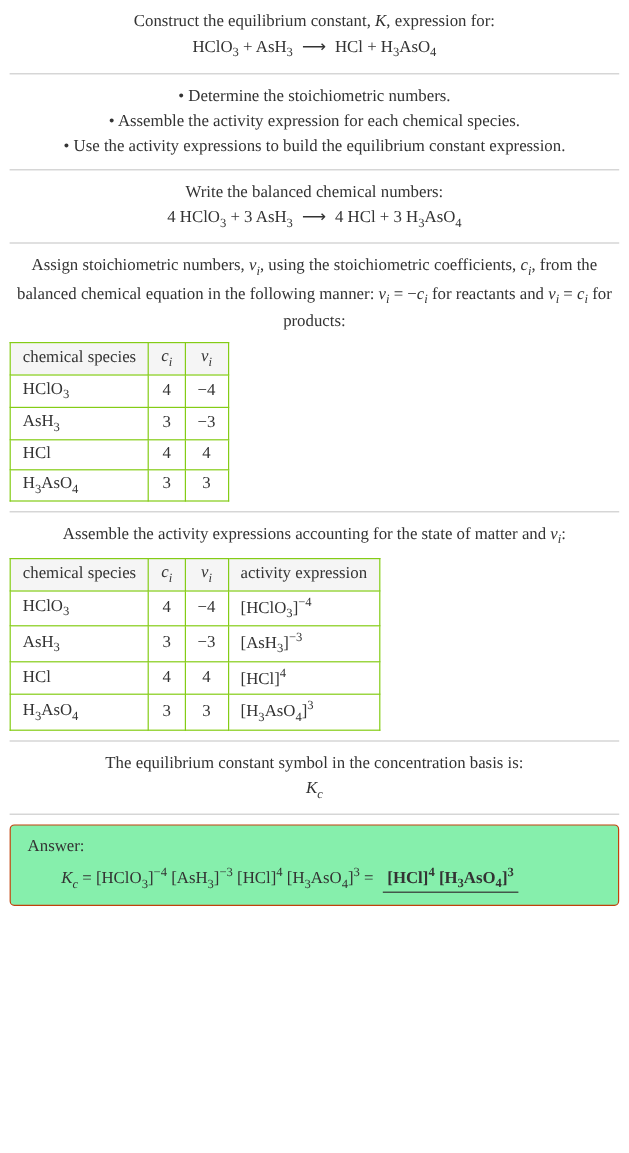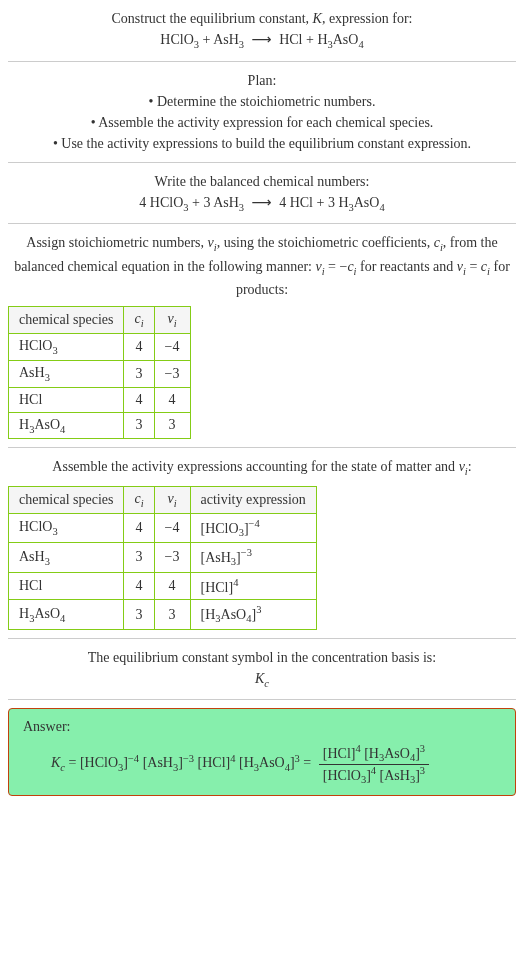--- a/index.html
+++ b/index.html
@@ -23,21 +23,21 @@
     td.center, th.center { text-align: center; }
     .answer-box {
       background: #86efac;
       border: 1px solid #c2410c;
       border-radius: 4px;
       padding: 10px 14px;
       margin-top: 6px;
     }
     .answer-label { margin-bottom: 8px; }
     .kc-line { padding-left: 28px; white-space: nowrap; }
-    .frac { display: inline-block; vertical-align: middle; text-align: left; margin-left: 4px; }
+    .frac { display: inline-block; vertical-align: middle; text-align: left; margin-left: 4px; font-weight: bold; }
     .frac .num { display: block; border-bottom: 1px solid #333; padding: 0 4px; }
     .frac .den { display: block; padding: 0 4px; }
     .arrow { display: inline-block; padding: 0 4px; }
   </style>
 </head>
 <body>
 
 <div class="section">
   <div class="line">
     <span>Construct the equilibrium constant, </span><span class="italic">K</span><span>, expression for:</span>
@@ -45,21 +45,20 @@
   <div class="line">
     <span>HClO</span><sub>3</sub><span> + AsH</span><sub>3</sub>
     <span class="arrow">⟶</span>
     <span>HCl + H</span><sub>3</sub><span>AsO</span><sub>4</sub>
   </div>
 </div>
 
 <hr>
 
 <div class="section">
-  <div class="line">Plan:</div>
   <div class="line">• Determine the stoichiometric numbers.</div>
   <div class="line">• Assemble the activity expression for each chemical species.</div>
   <div class="line">• Use the activity expressions to build the equilibrium constant expression.</div>
 </div>
 
 <hr>
 
 <div class="section">
   <div class="line">Write the balanced chemical numbers:</div>
   <div class="line">
@@ -159,17 +158,16 @@
 
 <hr>
 
 <div class="section">
 
   <div class="answer-box">
     <div class="answer-label">Answer:</div>
     <div class="kc-line">
       <span class="italic">K</span><sub class="italic">c</sub><span> = [HClO</span><sub>3</sub><span>]</span><sup>−4</sup><span> [AsH</span><sub>3</sub><span>]</span><sup>−3</sup><span> [HCl]</span><sup>4</sup><span> [H</span><sub>3</sub><span>AsO</span><sub>4</sub><span>]</span><sup>3</sup><span> = </span><span class="frac">
         <span class="num"><span>[HCl]</span><sup>4</sup><span> [H</span><sub>3</sub><span>AsO</span><sub>4</sub><span>]</span><sup>3</sup></span>
-        <span class="den"><span>[HClO</span><sub>3</sub><span>]</span><sup>4</sup><span> [AsH</span><sub>3</sub><span>]</span><sup>3</sup></span>
       </span>
     </div>
   </div>
 </div>
 
 </body></html>

